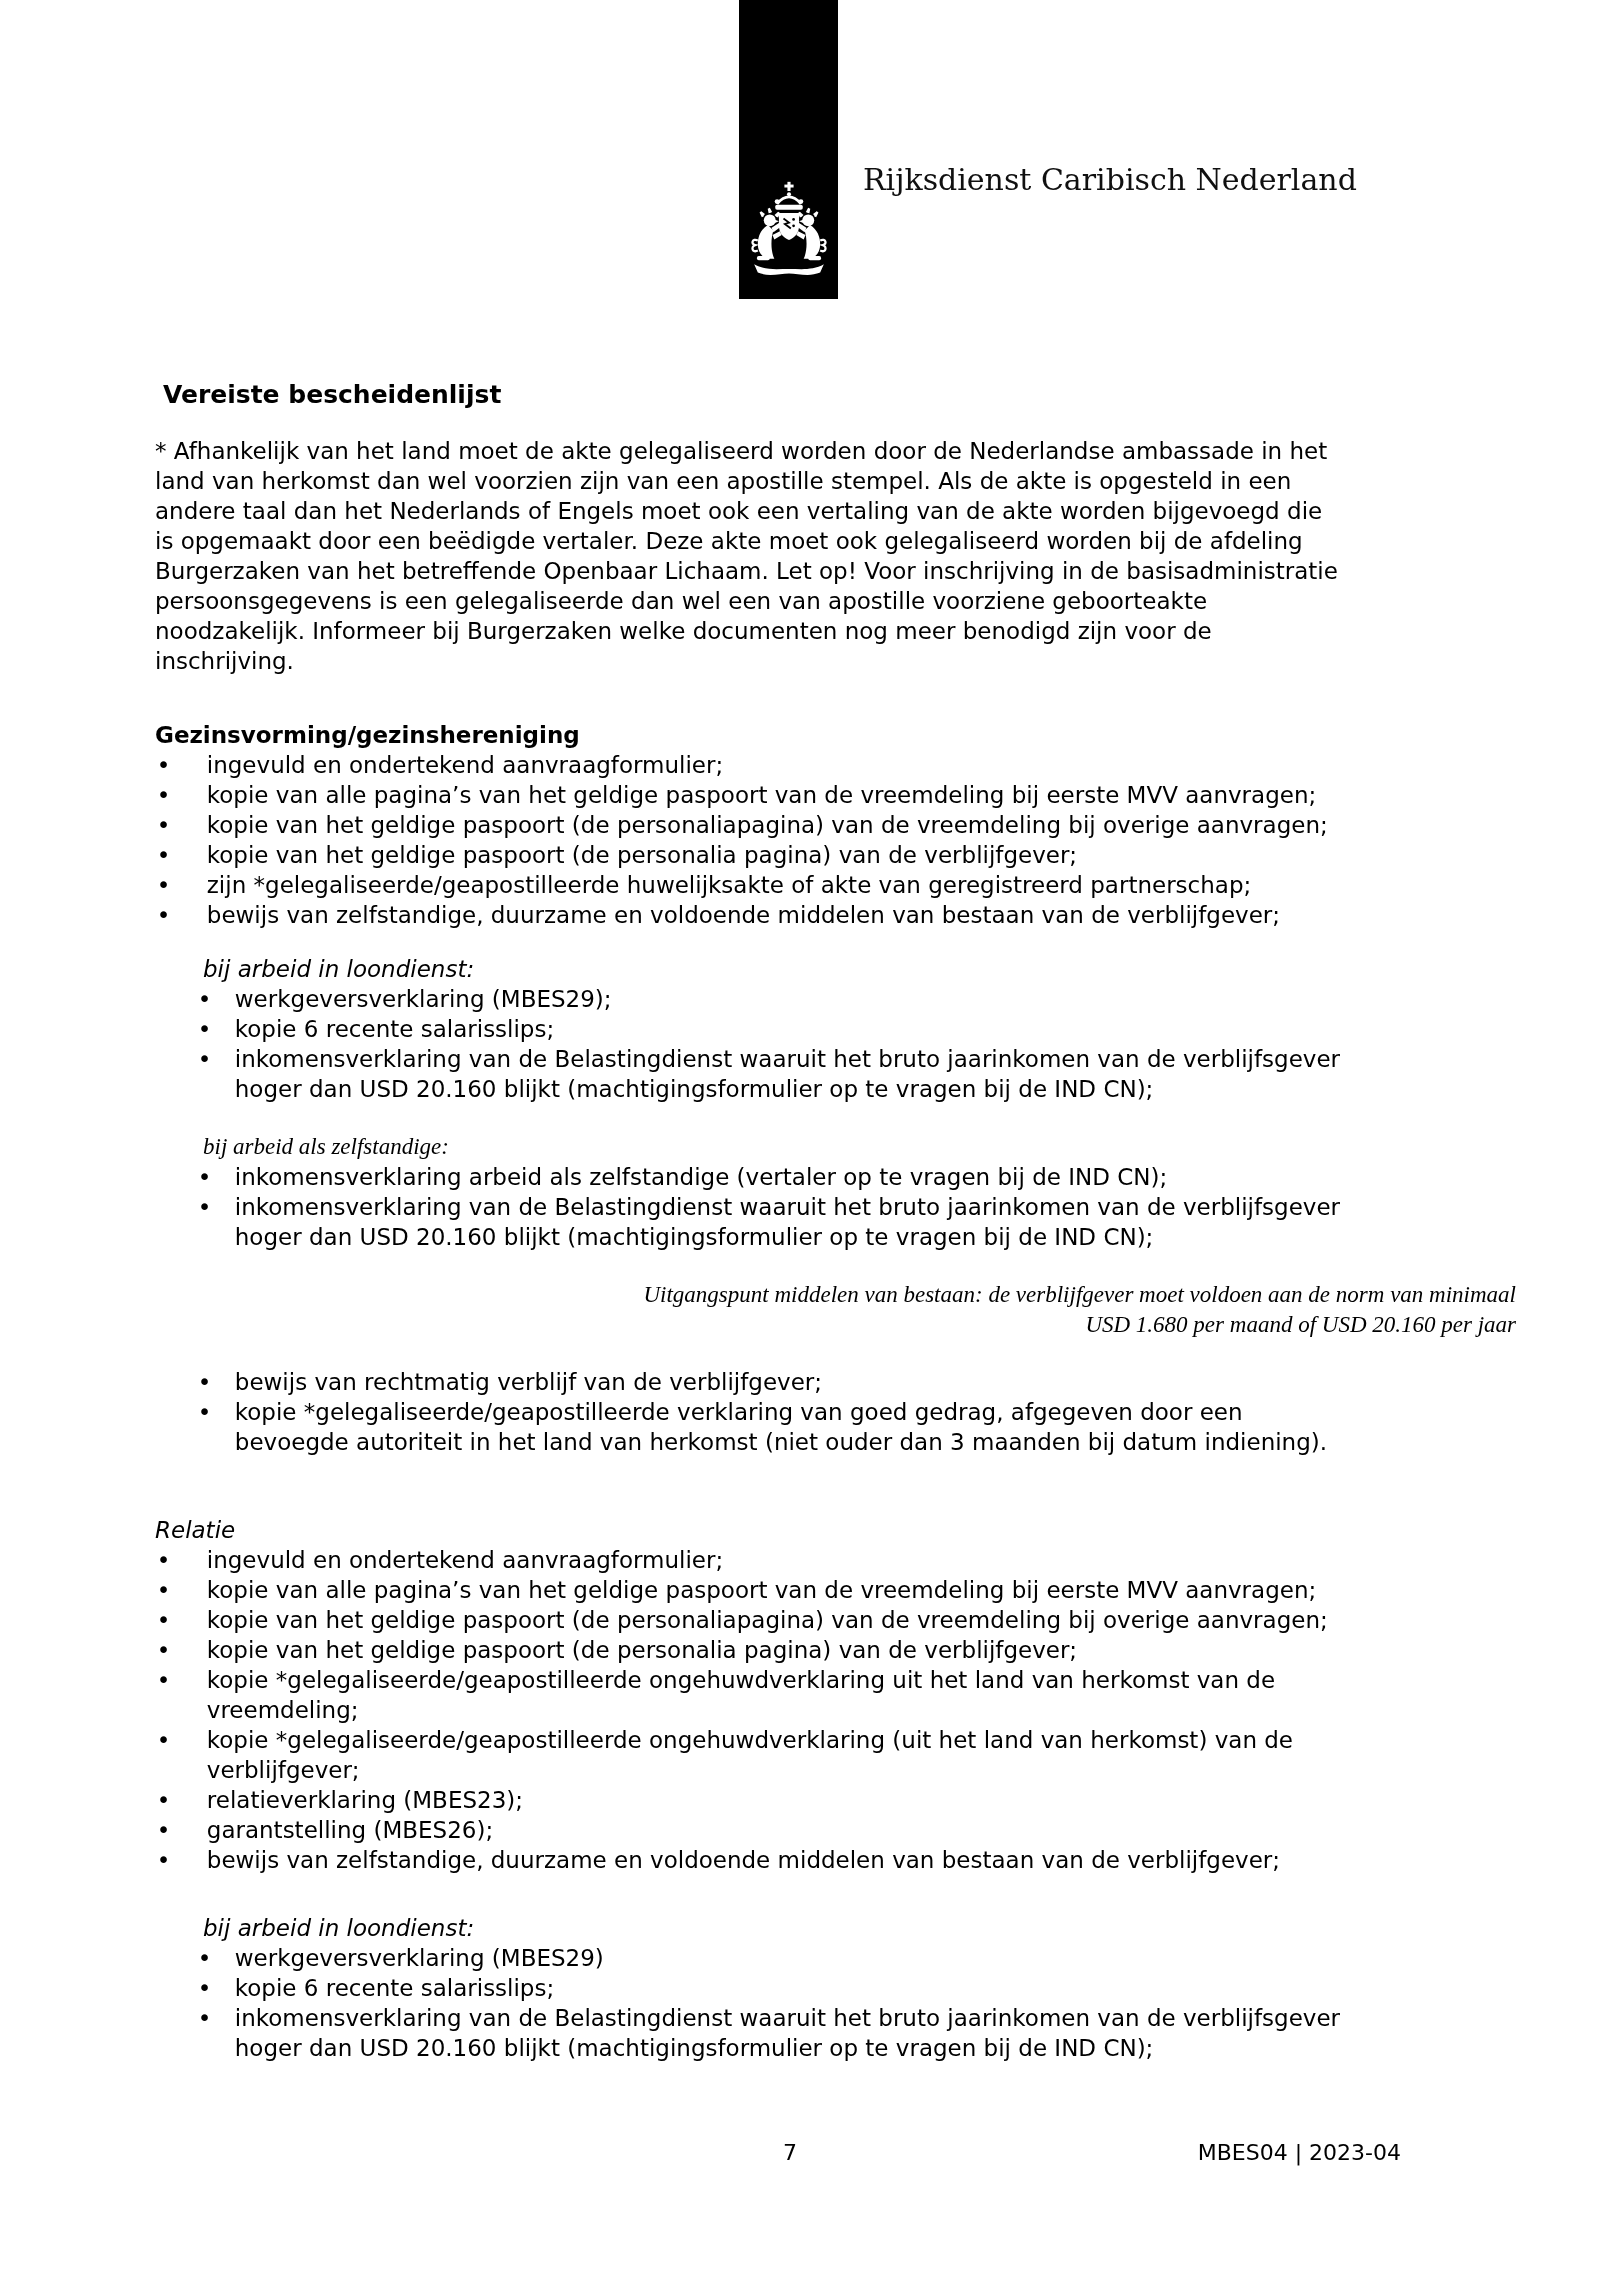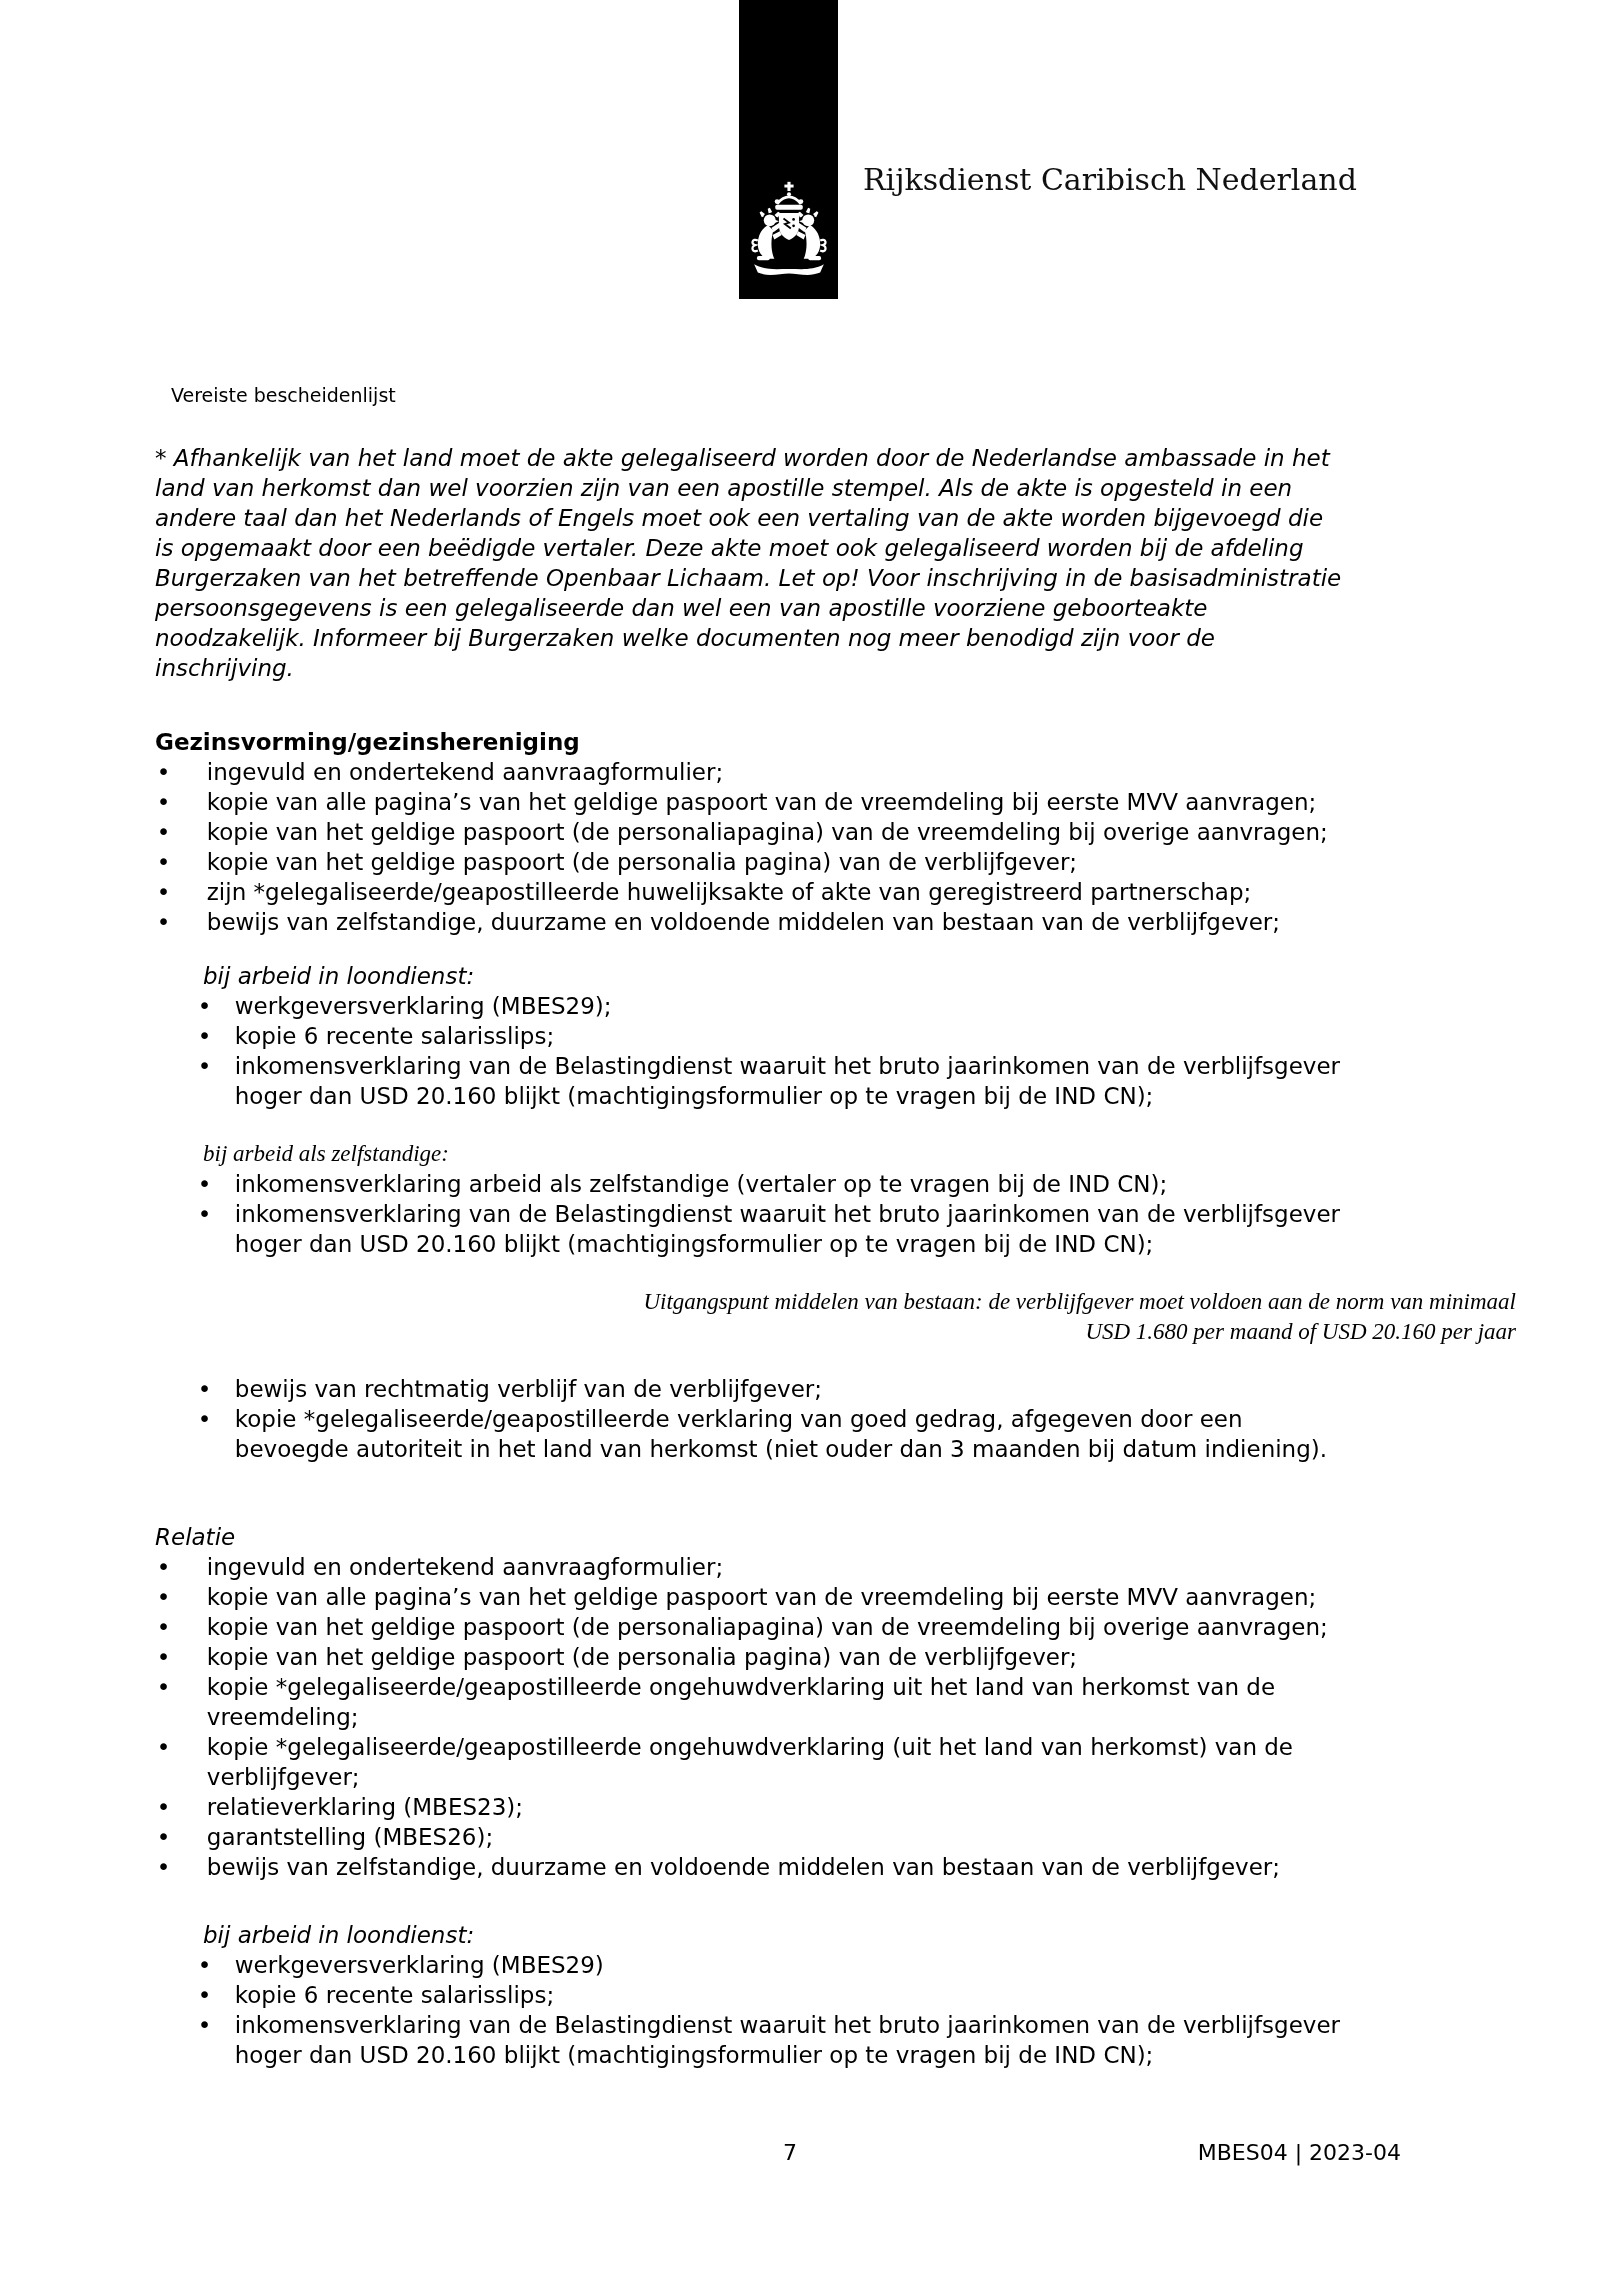--- a/index.html
+++ b/index.html
@@ -13,22 +13,22 @@
   .logo-block{position:absolute;left:739px;top:0;width:99px;height:299px;background:#000;}
   .emblem{position:absolute;left:5.5px;top:181px;width:88px;height:97px;}
   .org-name{
     position:absolute;left:863px;top:161px;
     font-family:"DejaVu Serif", serif;font-size:30px;line-height:37px;color:#101010;
     white-space:nowrap;
   }
 
   
   .content{position:absolute;left:155px;top:0;width:1361px;font-size:23px;line-height:30px;}
-  .doc-title{margin:376px 0 0 16px;font-size:19px;line-height:38px;font-weight:normal;}
-  .intro{margin-top:29px;font-style:italic;white-space:pre-line;}
+  .doc-title{margin:376px 0 0 8px;font-size:25px;line-height:38px;font-weight:bold;}
+  .intro{margin-top:22px;white-space:pre-line;}
   .h2{margin-top:44px;font-weight:bold;}
   .sub{font-style:italic;}
   .lbl{margin-left:48px;font-style:italic;}
   .note{margin-left:78px;font-style:italic;white-space:pre-line;text-align:right;}
   .b1{display:flex;}
   .b1 > .dot{flex:none;width:50px;padding-left:1.8px;}
   .b2{display:flex;margin-left:41px;}
   .b2 > .dot{flex:none;width:37px;padding-left:1.8px;}
   .txt{white-space:pre-line;}
   .mt26{margin-top:24px;}

